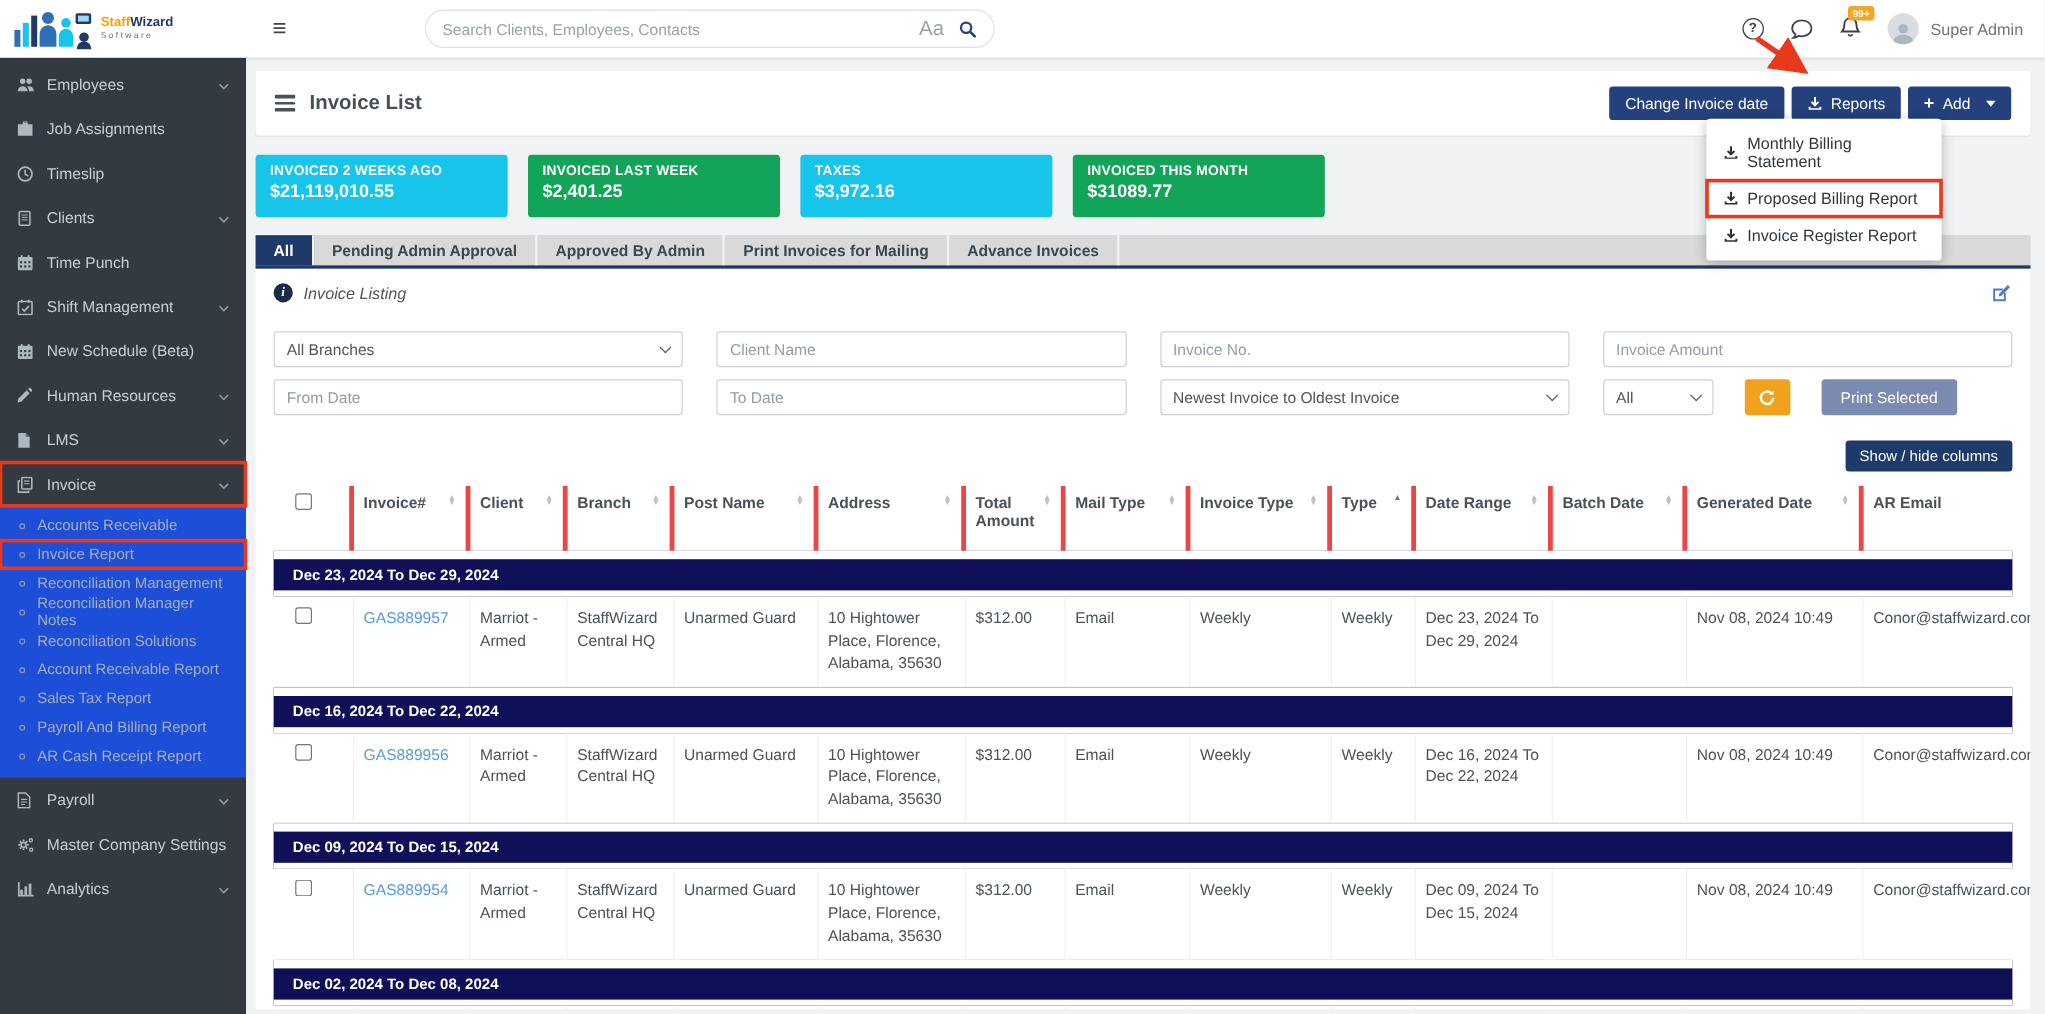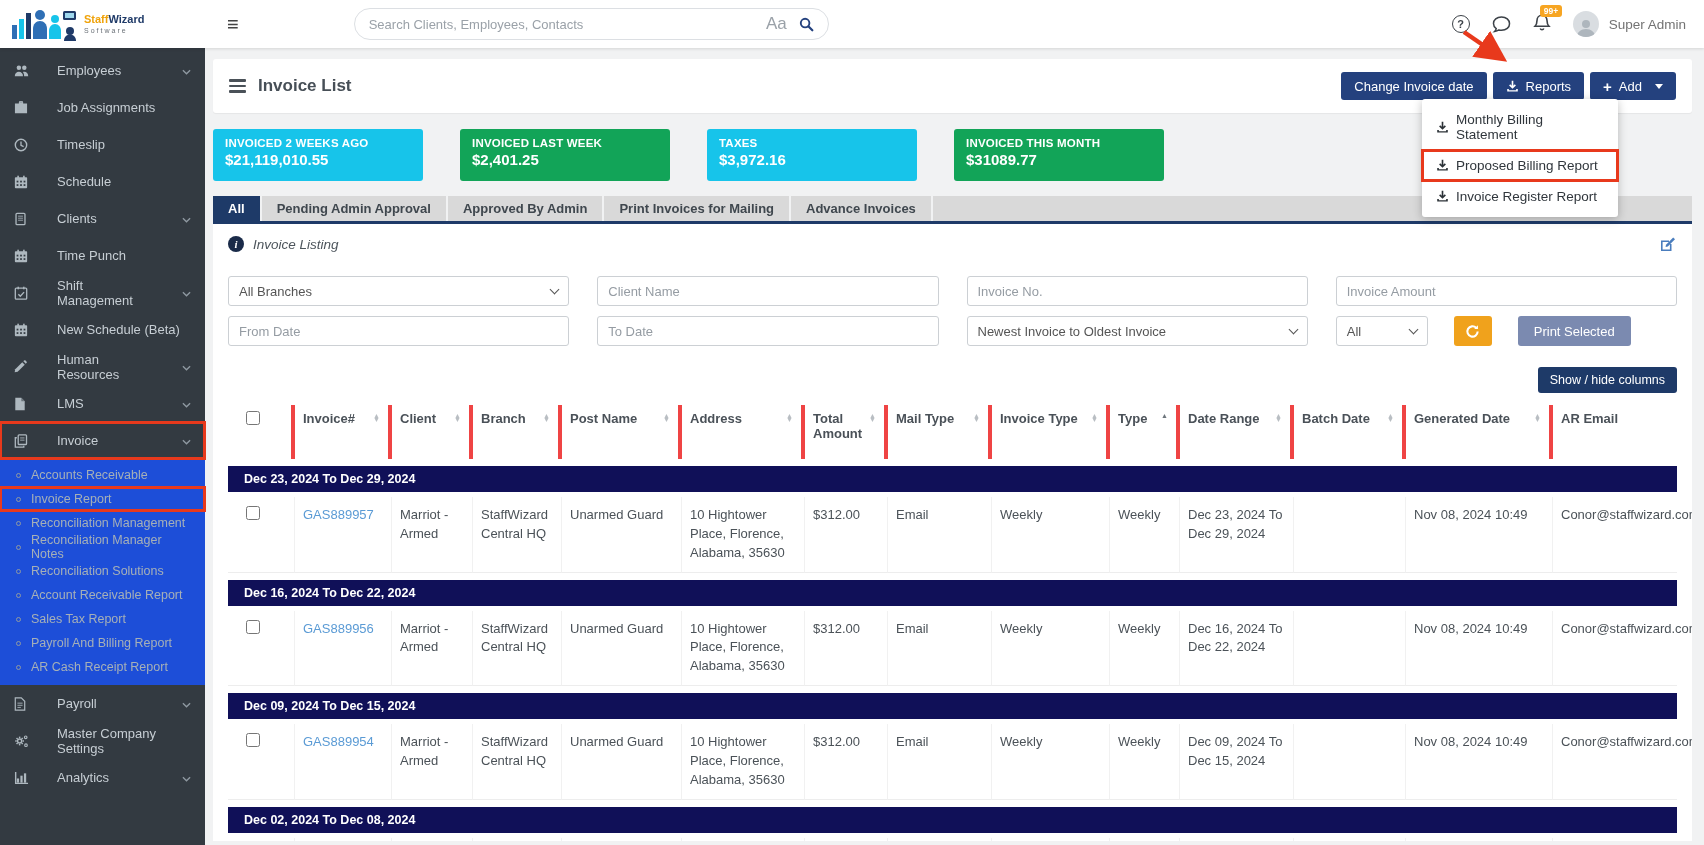--- a/index.html
+++ b/index.html
@@ -20,21 +20,21 @@
   .aa { color:#9aa1a8; font-size:17px; margin-right:12px; }
   .top-icons { margin-left:auto; display:flex; align-items:center; gap:22px; padding-right:18px; }
   .qmark { width:18px; height:18px; border:1.6px solid #3c4248; border-radius:50%; display:flex; align-items:center; justify-content:center; font-size:11px; font-weight:bold; color:#3c4248; }
   .bell-wrap { position:relative; }
   .badge { position:absolute; top:-8px; left:7px; background:#f7a522; color:#fff; font-size:8.5px; font-weight:bold; padding:1px 4px; border-radius:3px; }
   .avatar { width:26px; height:26px; border-radius:50%; background:#d9dde1; overflow:hidden; display:flex; align-items:flex-end; justify-content:center; }
   .username { font-size:13.5px; color:#737373; margin-left:-12px; }
 
   
   .sidebar { position:absolute; top:48px; left:0; width:205px; bottom:0; background:#333a41; z-index:15; padding-top:4px; }
-  .side-item { display:flex; align-items:center; gap:28px; padding:10px 14px; color:#c7ced4; font-size:13px; cursor:pointer; height:37px; }
+  .side-item { display:flex; align-items:center; gap:10px; padding:10px 14px; color:#c7ced4; font-size:13px; cursor:pointer; height:37px; }
   .side-item .icon { width:15px; display:flex; color:#aeb8bf; flex:none; }
   .side-item .chev { margin-left:auto; color:#8f99a1; }
   .sub-block { background:#1d4ed8; padding:4px 0 6px; }
   .sub-item { display:flex; align-items:center; gap:10px; padding:5px 14px 5px 16px; color:#a6b0b7; font-size:12.5px; cursor:pointer; height:24px; }
   .bullet { width:5px; height:5px; border:1px solid #8f99a1; border-radius:50%; flex:none; }
   .annot-box { outline:3px solid #e8391c; outline-offset:-2px; }
 
   
   .content { position:absolute; left:205px; top:48px; right:0; bottom:0; padding:11px 12px 0 8px; background:#f1f2f3; }
 
@@ -47,21 +47,21 @@
   .btn-navy svg { flex:none; }
   .caret-dn { width:0; height:0; border-left:4px solid transparent; border-right:4px solid transparent; border-top:5px solid #fff; margin-left:6px; }
 
   .dropdown { position:absolute; top:40px; right:74px; width:196px; background:#fff; border-radius:3px; box-shadow:0 2px 10px rgba(0,0,0,.25); padding:5px 0; z-index:60; }
   .dd-item { display:flex; align-items:center; gap:7px; padding:8px 14px; font-size:13.5px; color:#30363c; cursor:pointer; }
   .dd-item svg { color:#2b3136; }
 
   .annot-arrow { position:absolute; left:1458px; top:28px; z-index:70; pointer-events:none; }
 
   
-  .cards { display:flex; gap:37px; margin-top:16px; }
+  .cards { display:flex; gap:17px; margin-top:16px; }
   .card { width:210px; height:52px; border-radius:3px; color:#fff; padding:8px 12px 0; }
   .card .lbl { font-size:11.5px; font-weight:bold; letter-spacing:.2px; }
   .card .val { font-size:15px; font-weight:bold; margin-top:2px; }
 
   
   .tabs { display:flex; margin-top:15px; border-bottom:3px solid #1e3a68; background:#d9d9d9; }
   .tab { padding:5px 15px; font-size:13px; font-weight:bold; color:#3f474e; background:#d9d9d9; border-right:2px solid #f1f2f3; cursor:pointer; white-space:nowrap; }
   .tab.active { background:#1e3a68; color:#fff; }
   .tabs .filler { flex:1; background:#d9d9d9; }
 
@@ -179,38 +179,20 @@
       <span>Job Assignments</span>
     </div>
     <div class="side-item">
       <span class="icon">
         <svg width="14" height="14" viewBox="0 0 16 16">
           <circle cx="8" cy="8" r="6.5" fill="none" stroke="currentColor" stroke-width="1.6"></circle>
           <path d="M8 4v4.3l3 1.6" fill="none" stroke="currentColor" stroke-width="1.5"></path>
         </svg>
       </span>
       <span>Timeslip</span>
-    </div>
-    <div class="side-item">
-      <span class="icon">
-        <svg width="14" height="14" viewBox="0 0 16 16" fill="currentColor">
-          <rect x="1" y="2.5" width="14" height="12.5" rx="1"></rect>
-          <rect x="3.8" y="0.8" width="1.8" height="3.4"></rect>
-          <rect x="10.4" y="0.8" width="1.8" height="3.4"></rect>
-          <g fill="#333a41">
-            <rect x="3" y="6.5" width="2" height="2"></rect>
-            <rect x="7" y="6.5" width="2" height="2"></rect>
-            <rect x="11" y="6.5" width="2" height="2"></rect>
-            <rect x="3" y="10.5" width="2" height="2"></rect>
-            <rect x="7" y="10.5" width="2" height="2"></rect>
-            <rect x="11" y="10.5" width="2" height="2"></rect>
-          </g>
-        </svg>
-      </span>
-      <span>Schedule</span>
     </div>
     <div class="side-item">
       <span class="icon">
         <svg width="13" height="14" viewBox="0 0 16 16">
           <rect x="2.5" y="1" width="11" height="14" rx="1.2" fill="none" stroke="currentColor" stroke-width="1.6"></rect>
           <line x1="5" y1="4.5" x2="11" y2="4.5" stroke="currentColor"></line>
           <line x1="5" y1="7" x2="11" y2="7" stroke="currentColor"></line>
           <line x1="5" y1="9.5" x2="11" y2="9.5" stroke="currentColor"></line>
         </svg>
       </span>

